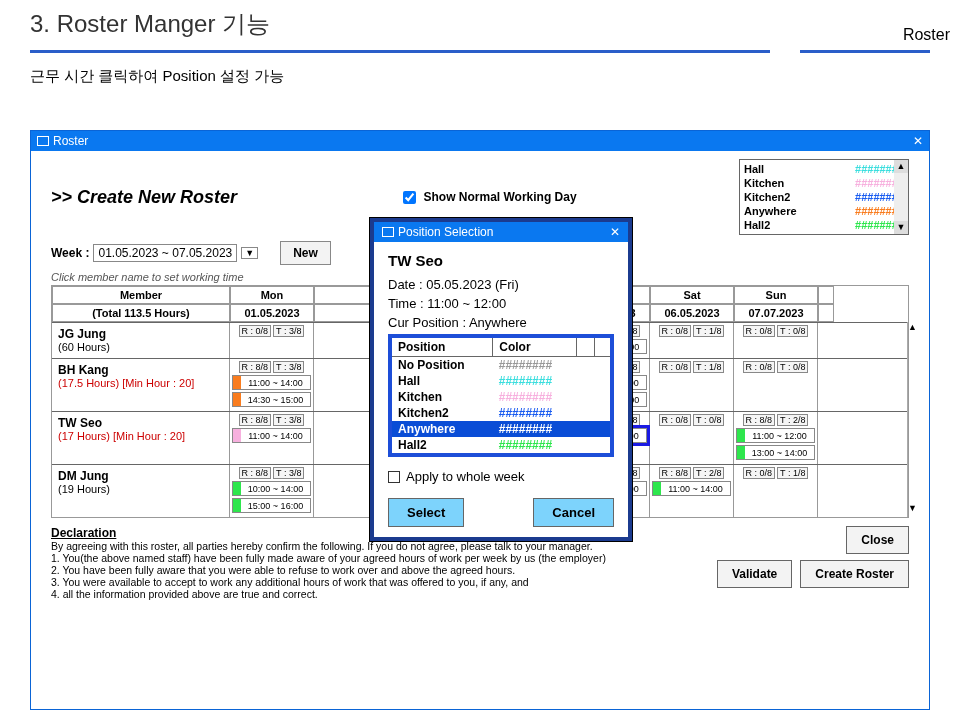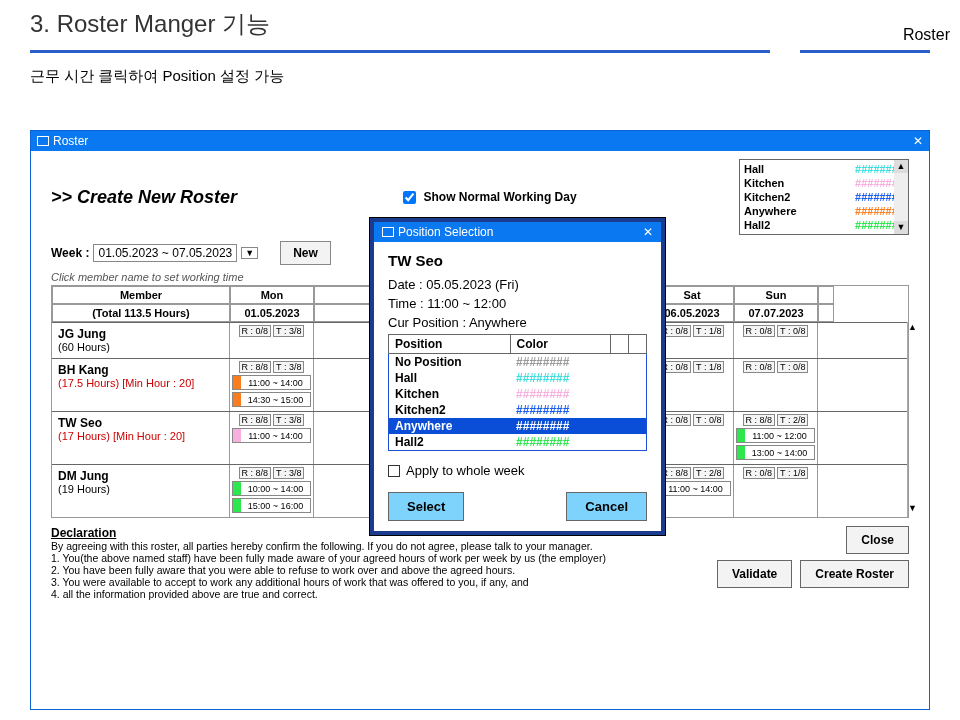--- a/index.html
+++ b/index.html
@@ -72,35 +72,35 @@
   .decl { margin-top:8px; font-size:10.5px; position:relative;}
   .decl-title { font-weight:bold; text-decoration:underline; font-size:12px;}
   .btns-right { position:absolute; right:0; top:0; display:flex; flex-direction:column; gap:6px; align-items:flex-end;}
   .btns-right-row{display:flex; gap:8px;}
   .big-btn { border:1px solid #666; background:#f3f3f3; padding:6px 14px; font-weight:bold; font-size:12px;}
 
   
   .dialog {
     position:absolute;
     left:370px; top:218px;
-    width:295px;
+    width:262px;
     border:4px solid #1b3b8f;
     background:#fff;
     z-index:50;
     box-shadow:0 0 0 1px #000;
   }
   .dlg-titlebar {
     background:#0a78f0; color:#fff;
     display:flex; justify-content:space-between; align-items:center;
     padding:3px 8px; font-size:12px;
   }
   .dlg-body { padding:10px 14px; font-size:13px;}
   .dlg-name { font-weight:bold; font-size:15px; margin-bottom:8px;}
   .dlg-line { margin:4px 0;}
-  .pos-table { margin-top:0; border:1px solid #1d4ed8; font-size:12px; width:100%; border-collapse:collapse;}
+  .pos-table { margin-top:0; border:4px solid #1d4ed8; font-size:12px; width:100%; border-collapse:collapse;}
   .pos-table th { border:1px solid #666; padding:2px 6px; text-align:left; background:#fff;}
   .pos-table td { padding:1px 6px; }
   .pos-table tr.sel { background:#0a4dd6; color:#fff;}
   .apply-row { display:flex; align-items:center; gap:6px; margin-top:12px;}
   .apply-box { width:12px; height:12px; border:1px solid #333;}
   .dlg-btns { display:flex; justify-content:space-between; margin-top:14px;}
   .dlg-btn { border:1px solid #666; padding:6px 18px; font-weight:bold; background:#7dd3fc;}
 </style>
 </head>
 <body>

